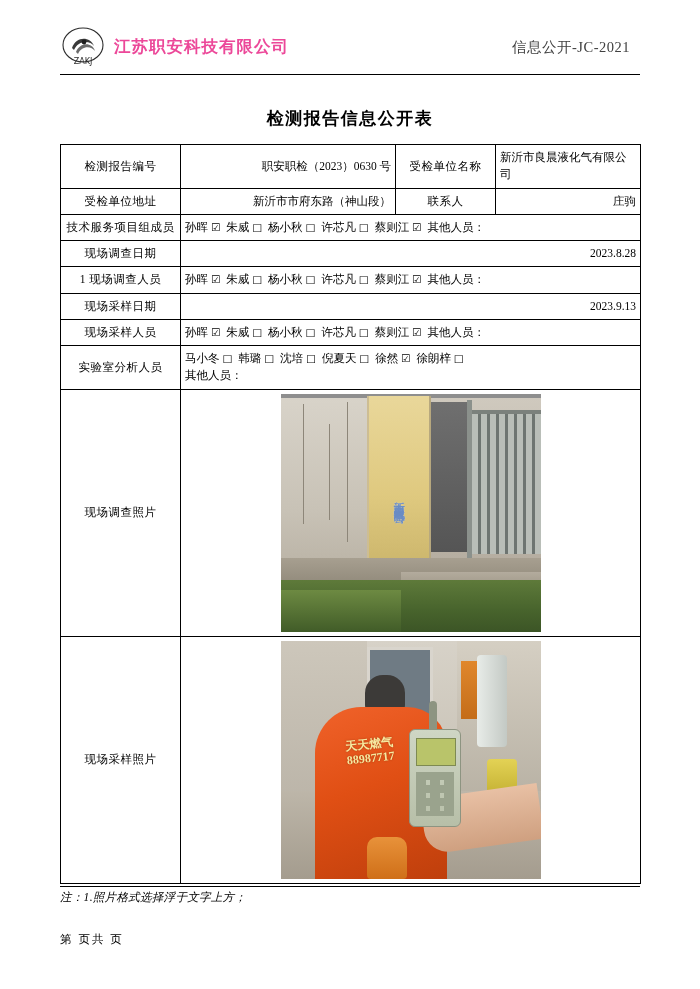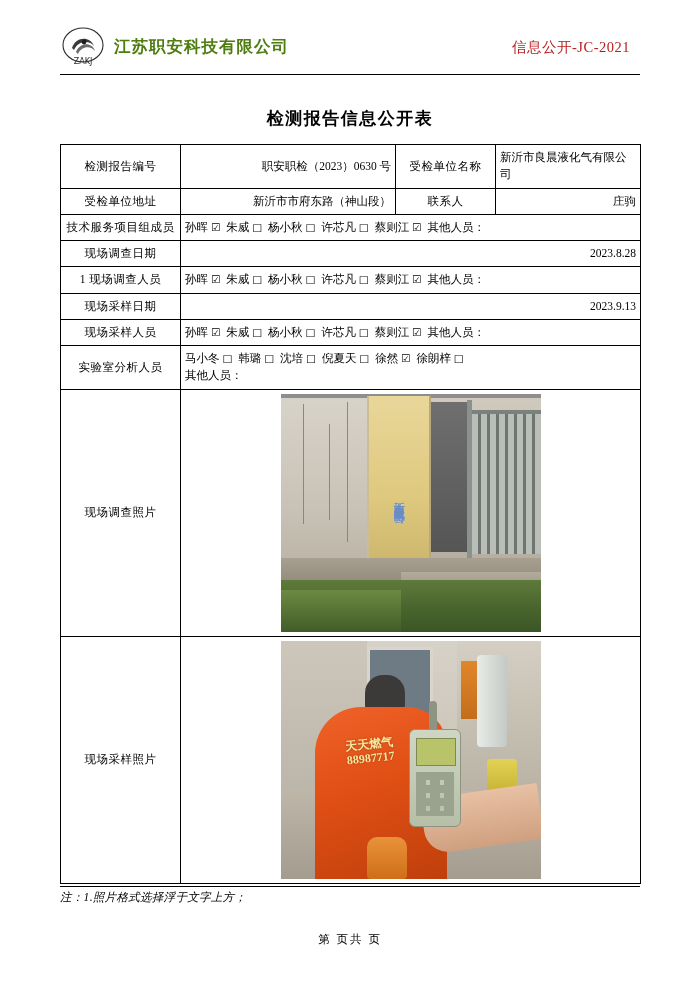--- a/index.html
+++ b/index.html
@@ -37,28 +37,28 @@
   }
   .logo {
     width: 46px;
     height: 42px;
     position: relative;
     flex: none;
   }
   .company-name {
     font-size: 16.5px;
     letter-spacing: 1px;
-    color: #4d7c0f;
+    color: #ec4899;
     font-family: Liberation Serif, serif;
     font-weight: 600;
   }
   .header-right {
     font-size: 14.5px;
     letter-spacing: 0.5px;
-    color: #b91c1c;
+    color: #404040;
     padding-right: 10px;
   }
   .header-rule {
     border-bottom: 1.2px solid #000;
     margin: 0 0 0 0;
   }
 
   
   .doc-title {
     text-align: center;
@@ -307,21 +307,20 @@
     position: absolute;
     left: 60px;
     right: 60px;
     bottom: 42px;
   }
   .footer-rule {
     border-top: 1.2px solid #000;
     margin-bottom: 6px;
   }
   .footer-text {
-    text-align: center;
     font-size: 11.5px;
     letter-spacing: 2px;
     margin-top: 45px;
   }
 </style>
 </head>
 <body>
 
 <div class="page">
 

